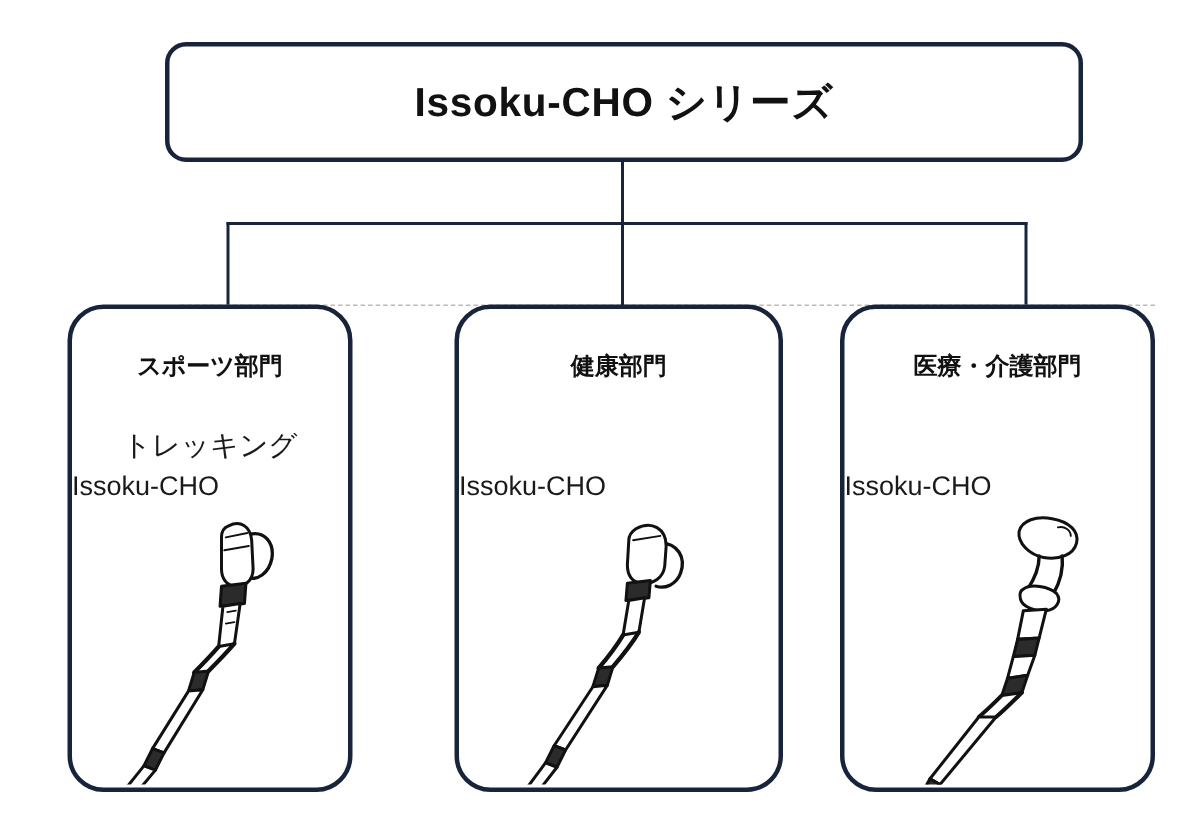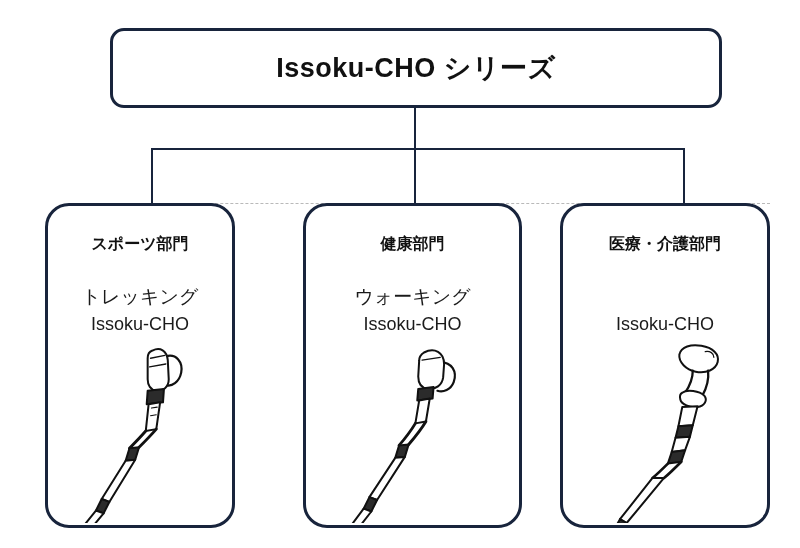--- a/index.html
+++ b/index.html
@@ -120,21 +120,20 @@
     text-align: center;
     font-size: 19px;
     color: #1a1a1a;
     white-space: nowrap;
   }
   .cat-brand {
     position: absolute;
     left: 0;
     right: 0;
     top: 108px;
-    text-align: center;
     font-size: 18px;
     color: #1a1a1a;
     white-space: nowrap;
   }
   .cat-art {
     position: absolute;
     left: 0;
     right: 0;
     top: 135px;
     bottom: 2px;
@@ -195,21 +194,20 @@
           <path d="M21 212 C14 209 8 212 6 219 C4 226 9 233 17 233 C24 233 29 228 28 221 Z"></path>
           <circle cx="17" cy="221" r="4.2" fill="#fff"></circle>
           <path d="M8 229 L2 240" stroke-width="3"></path>
         </g>
       </svg>
     </div>
   </div>
 
   <div class="node-cat cat-health">
     <div class="cat-heading">健康部門</div>
-    <div class="cat-sub">ウォーキング</div>
     <div class="cat-brand">Issoku-CHO</div>
     <div class="cat-art">
       <svg viewBox="0 0 190 190" preserveAspectRatio="xMidYMid meet">
         <g fill="none" stroke="#111" stroke-width="2.1" stroke-linecap="round" stroke-linejoin="round">
 
           <path d="M124 22 C136 22 142 32 138 43 C135 51 127 54 121 52" stroke-width="2.3"></path>
 
           <path d="M107 12 C118 6 128 12 128 24 L127 38 C126 46 119 51 111 50 C104 49 101 44 101 37 L102 20 C102 16 104 14 107 12 Z" fill="#fff"></path>
           <path d="M105 20 L124 17" stroke-width="1.3"></path>
 

